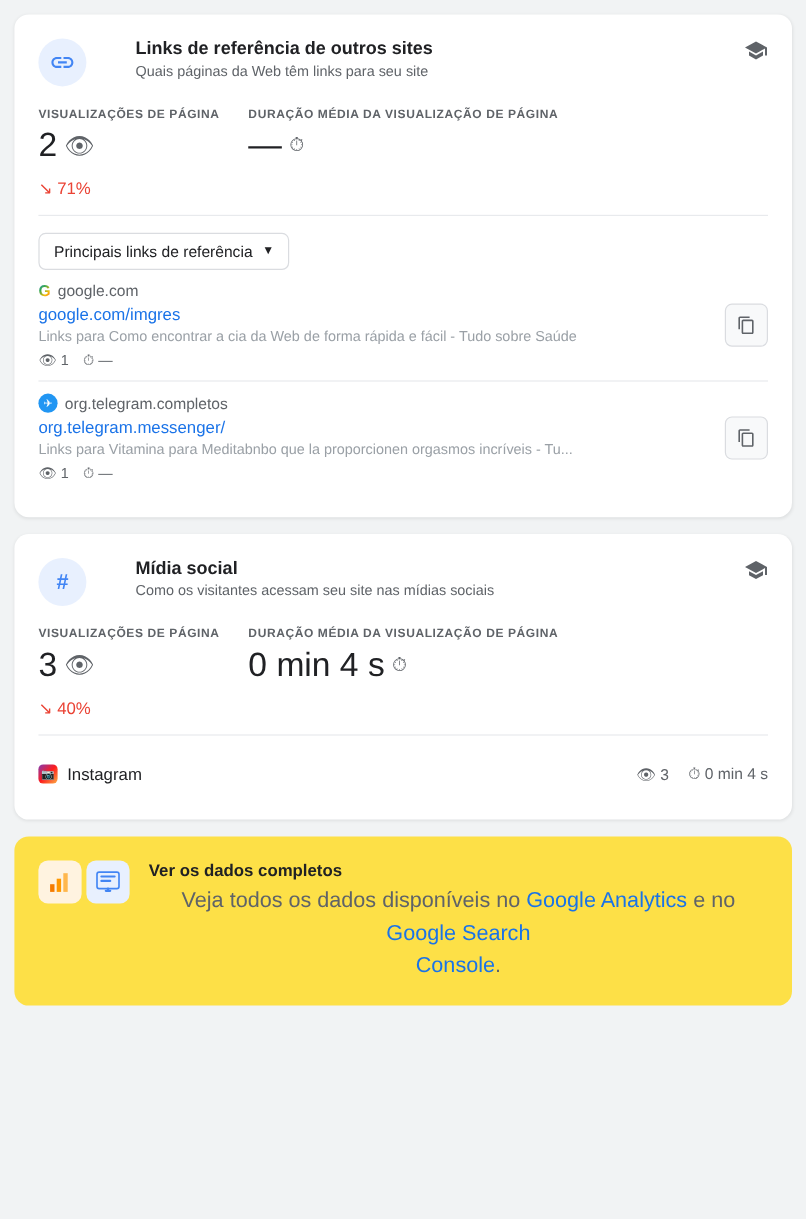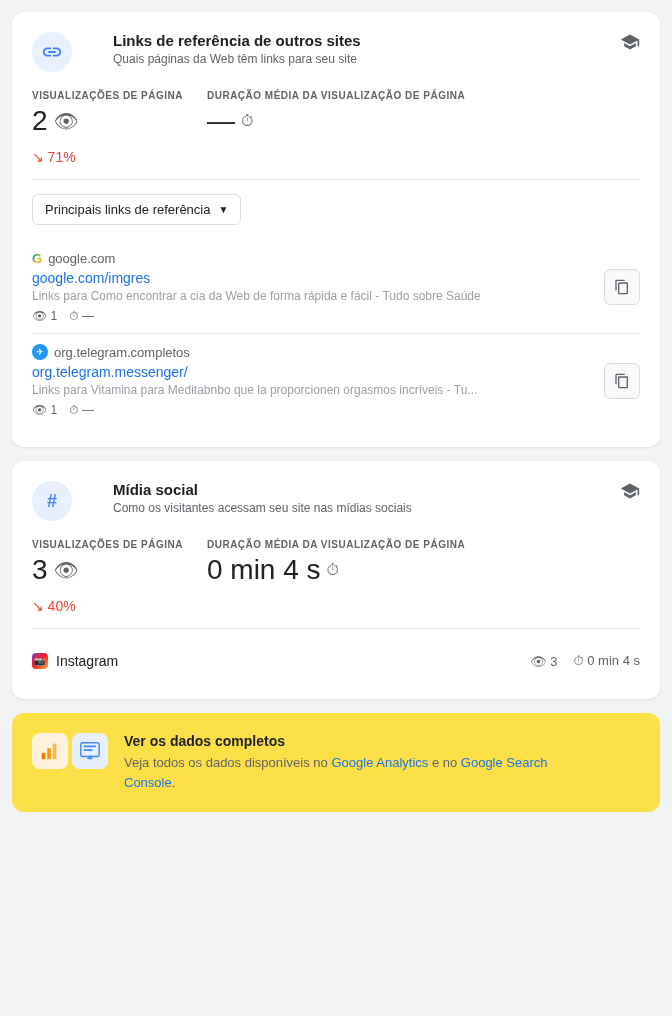--- a/index.html
+++ b/index.html
@@ -118,21 +118,20 @@
       display: inline-flex;
       align-items: center;
       gap: 8px;
       border: 1px solid #dadce0;
       border-radius: 6px;
       padding: 7px 12px;
       font-size: 13px;
       color: #202124;
       background: #fff;
       cursor: pointer;
-      margin-bottom: 16px;
     }
 
     .dropdown-btn .chevron {
       font-size: 10px;
     }
 
     .referral-item {
       padding: 10px 0;
       border-bottom: 1px solid #e8eaed;
       position: relative;
@@ -294,23 +293,24 @@
     }
 
     .cta-text .cta-title {
       font-size: 14px;
       font-weight: 600;
       color: #202124;
       margin-bottom: 4px;
     }
 
     .cta-text .cta-desc {
-      font-size: 13px;
+      font-size: 18px;
       color: #5f6368;
       line-height: 1.5;
+      text-align: center;
     }
 
     .cta-text .cta-desc a {
       color: #1a73e8;
       text-decoration: none;
     }
   </style>
 </head>
 <body>
 

